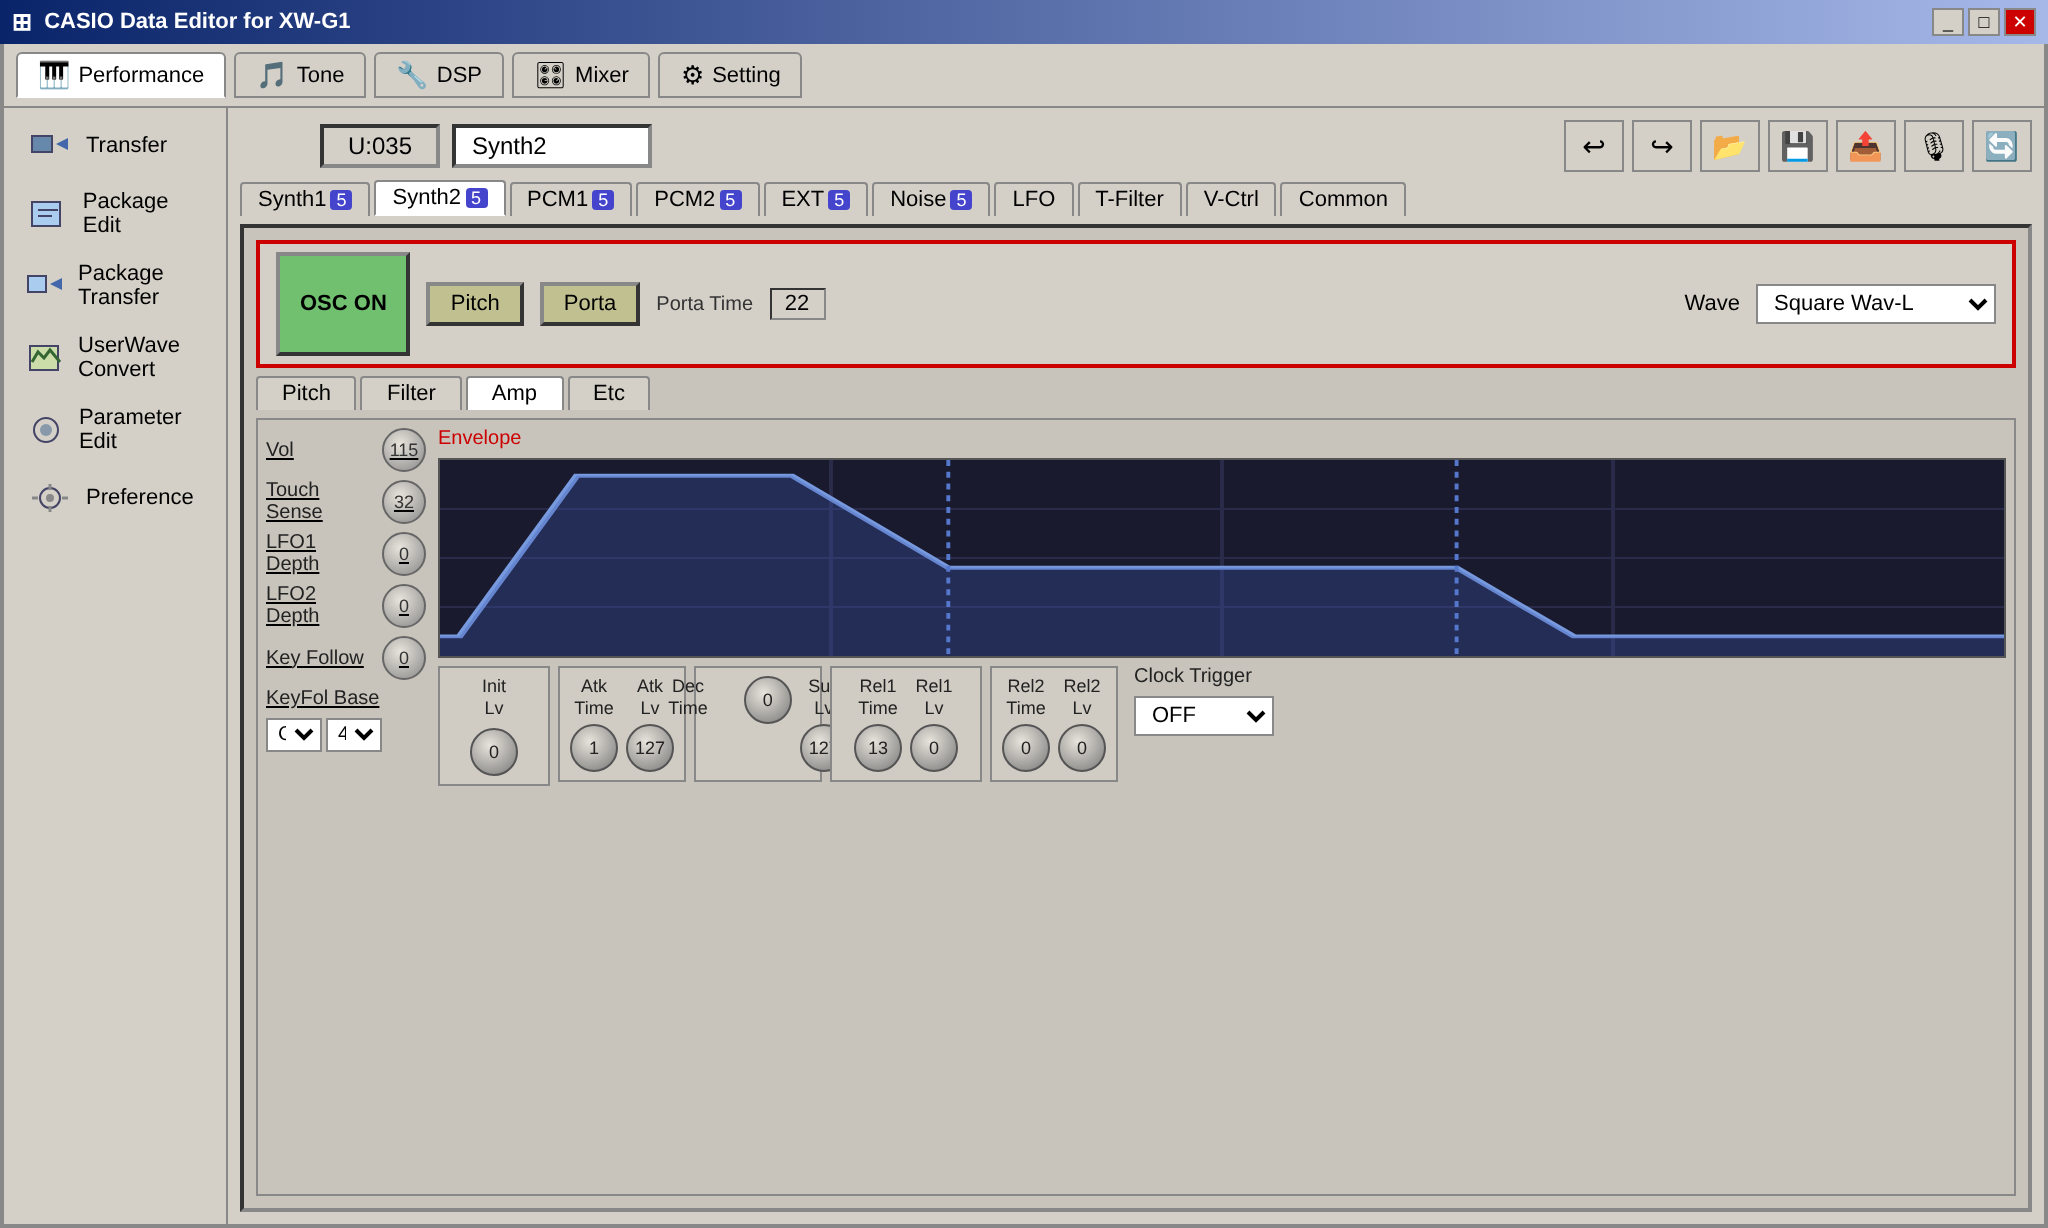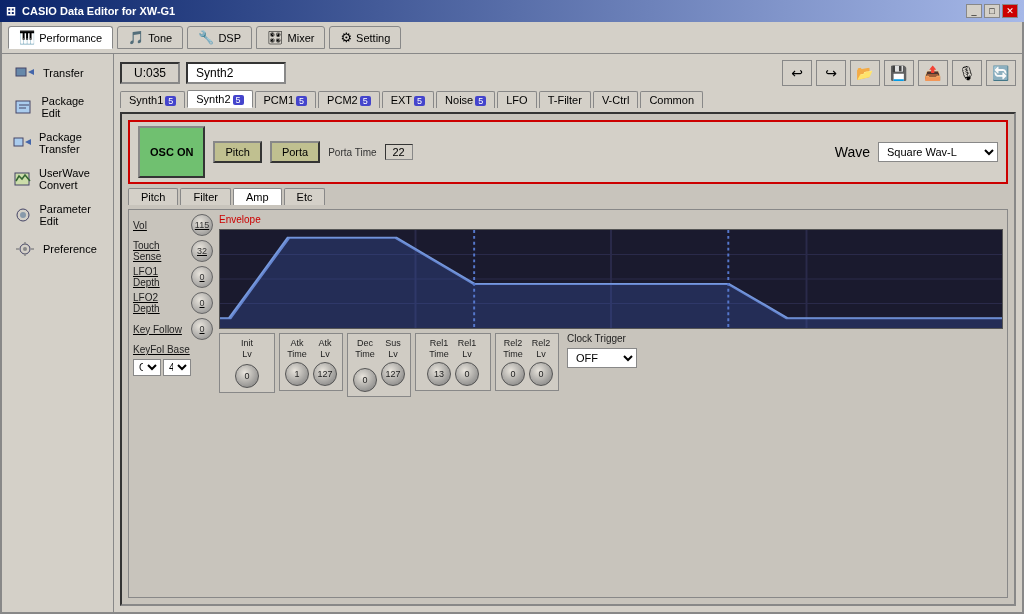--- a/index.html
+++ b/index.html
@@ -128,20 +128,21 @@
     
     .top-row {
       display: flex;
       align-items: center;
       justify-content: space-between;
     }
     .preset-area {
       display: flex;
       align-items: center;
       gap: 6px;
+      margin-left: 40px;
     }
     .preset-id {
       background: #d4d0c8;
       border: 2px inset #888;
       padding: 2px 8px;
       font-size: 12px;
       width: 60px;
       text-align: center;
     }
     .preset-name {
@@ -242,21 +243,21 @@
     }
     .porta-time-label { font-size: 10px; color: #333; }
     .porta-time-val {
       background: #d4d0c8;
       border: 1px inset #888;
       width: 28px;
       text-align: center;
       font-size: 11px;
       padding: 1px;
     }
-    .wave-label { margin-left: auto; font-size: 14px; }
+    .wave-label { margin-left: auto; font-size: 11px; }
     .wave-select {
       background: white;
       border: 1px solid #888;
       padding: 2px 4px;
       font-size: 11px;
       width: 120px;
     }
 
     
     .sub-tabs {
@@ -695,21 +696,21 @@
                     <span class="env-knob-title">Atk<br>Lv</span>
                     <div class="env-knob">
                       <span>127</span>
                     </div>
                   </div>
                 </div>
               </div>
 
               <div class="env-knob-group" style="width:64px;">
                 <div style="display:flex;gap:4px;">
-                  <div style="display:flex;flex-direction:column;align-items:center;gap:8px;">
+                  <div style="display:flex;align-items:flex-start;gap:18px;">
                     <span class="env-knob-title">Dec<br>Time</span>
                     <div class="env-knob">
                       <span>0</span>
                     </div>
                   </div>
                   <div style="display:flex;flex-direction:column;align-items:center;gap:2px;">
                     <span class="env-knob-title">Sus<br>Lv</span>
                     <div class="env-knob">
                       <span>127</span>
                     </div>

